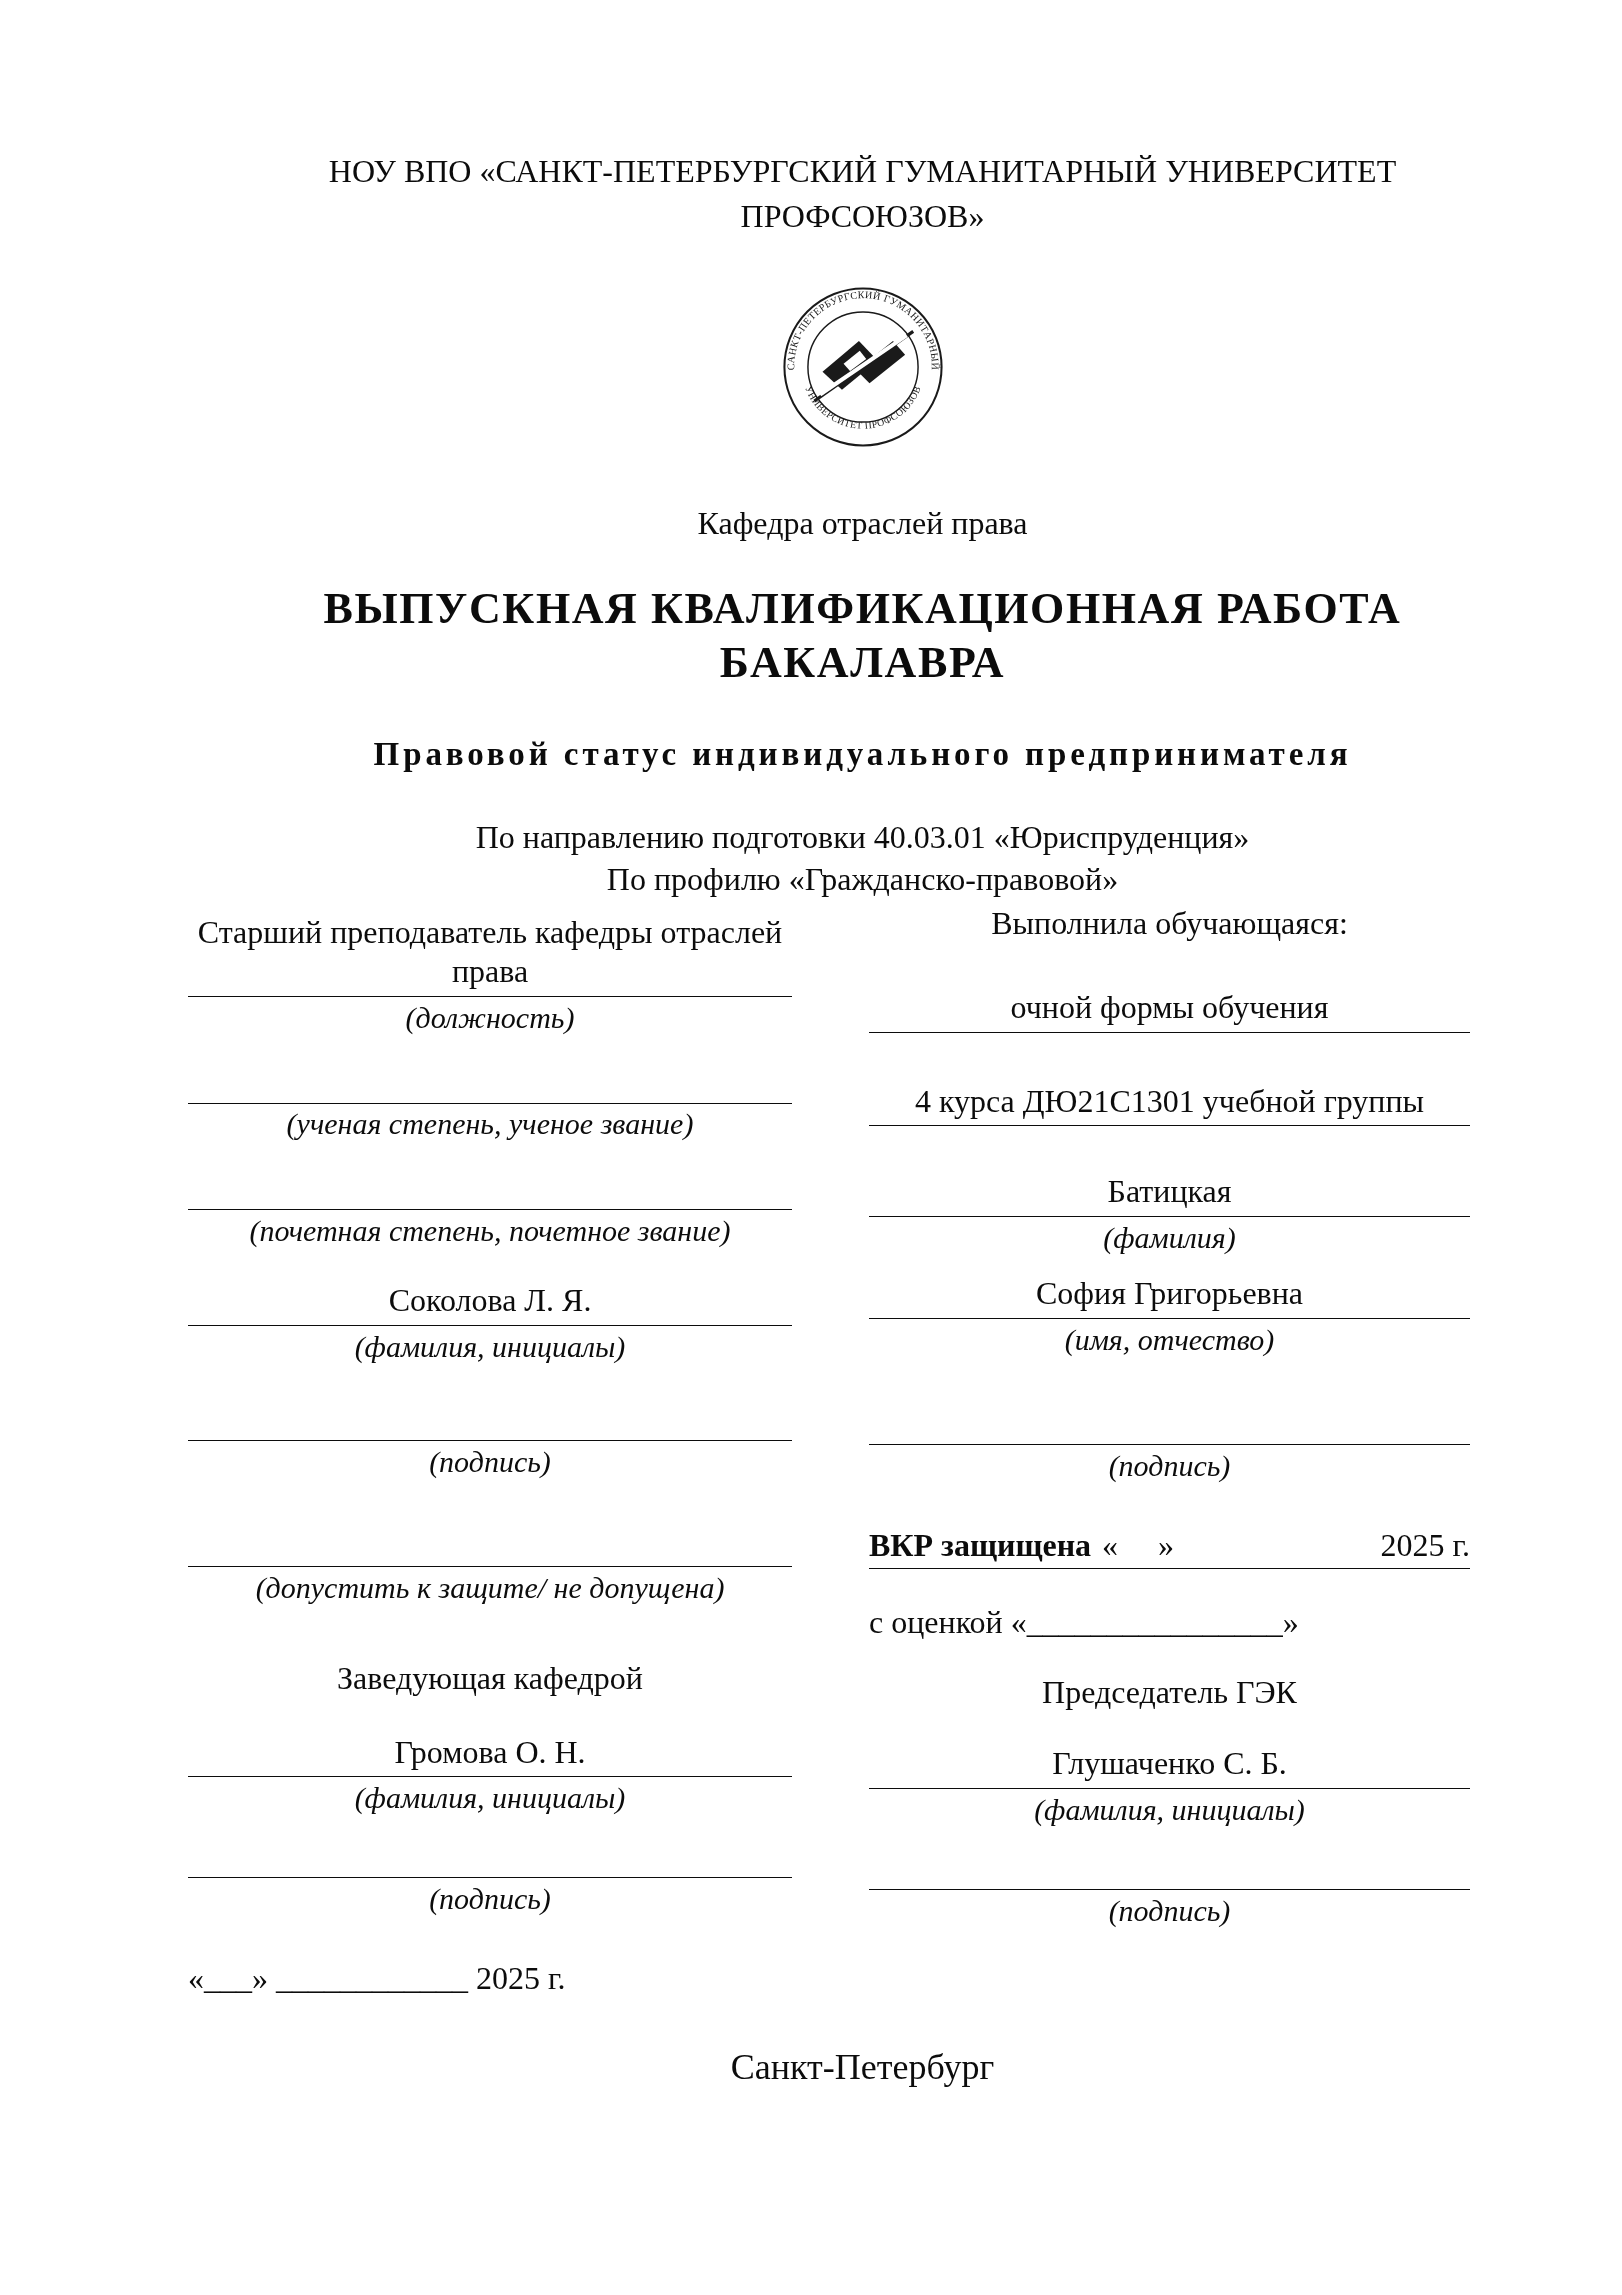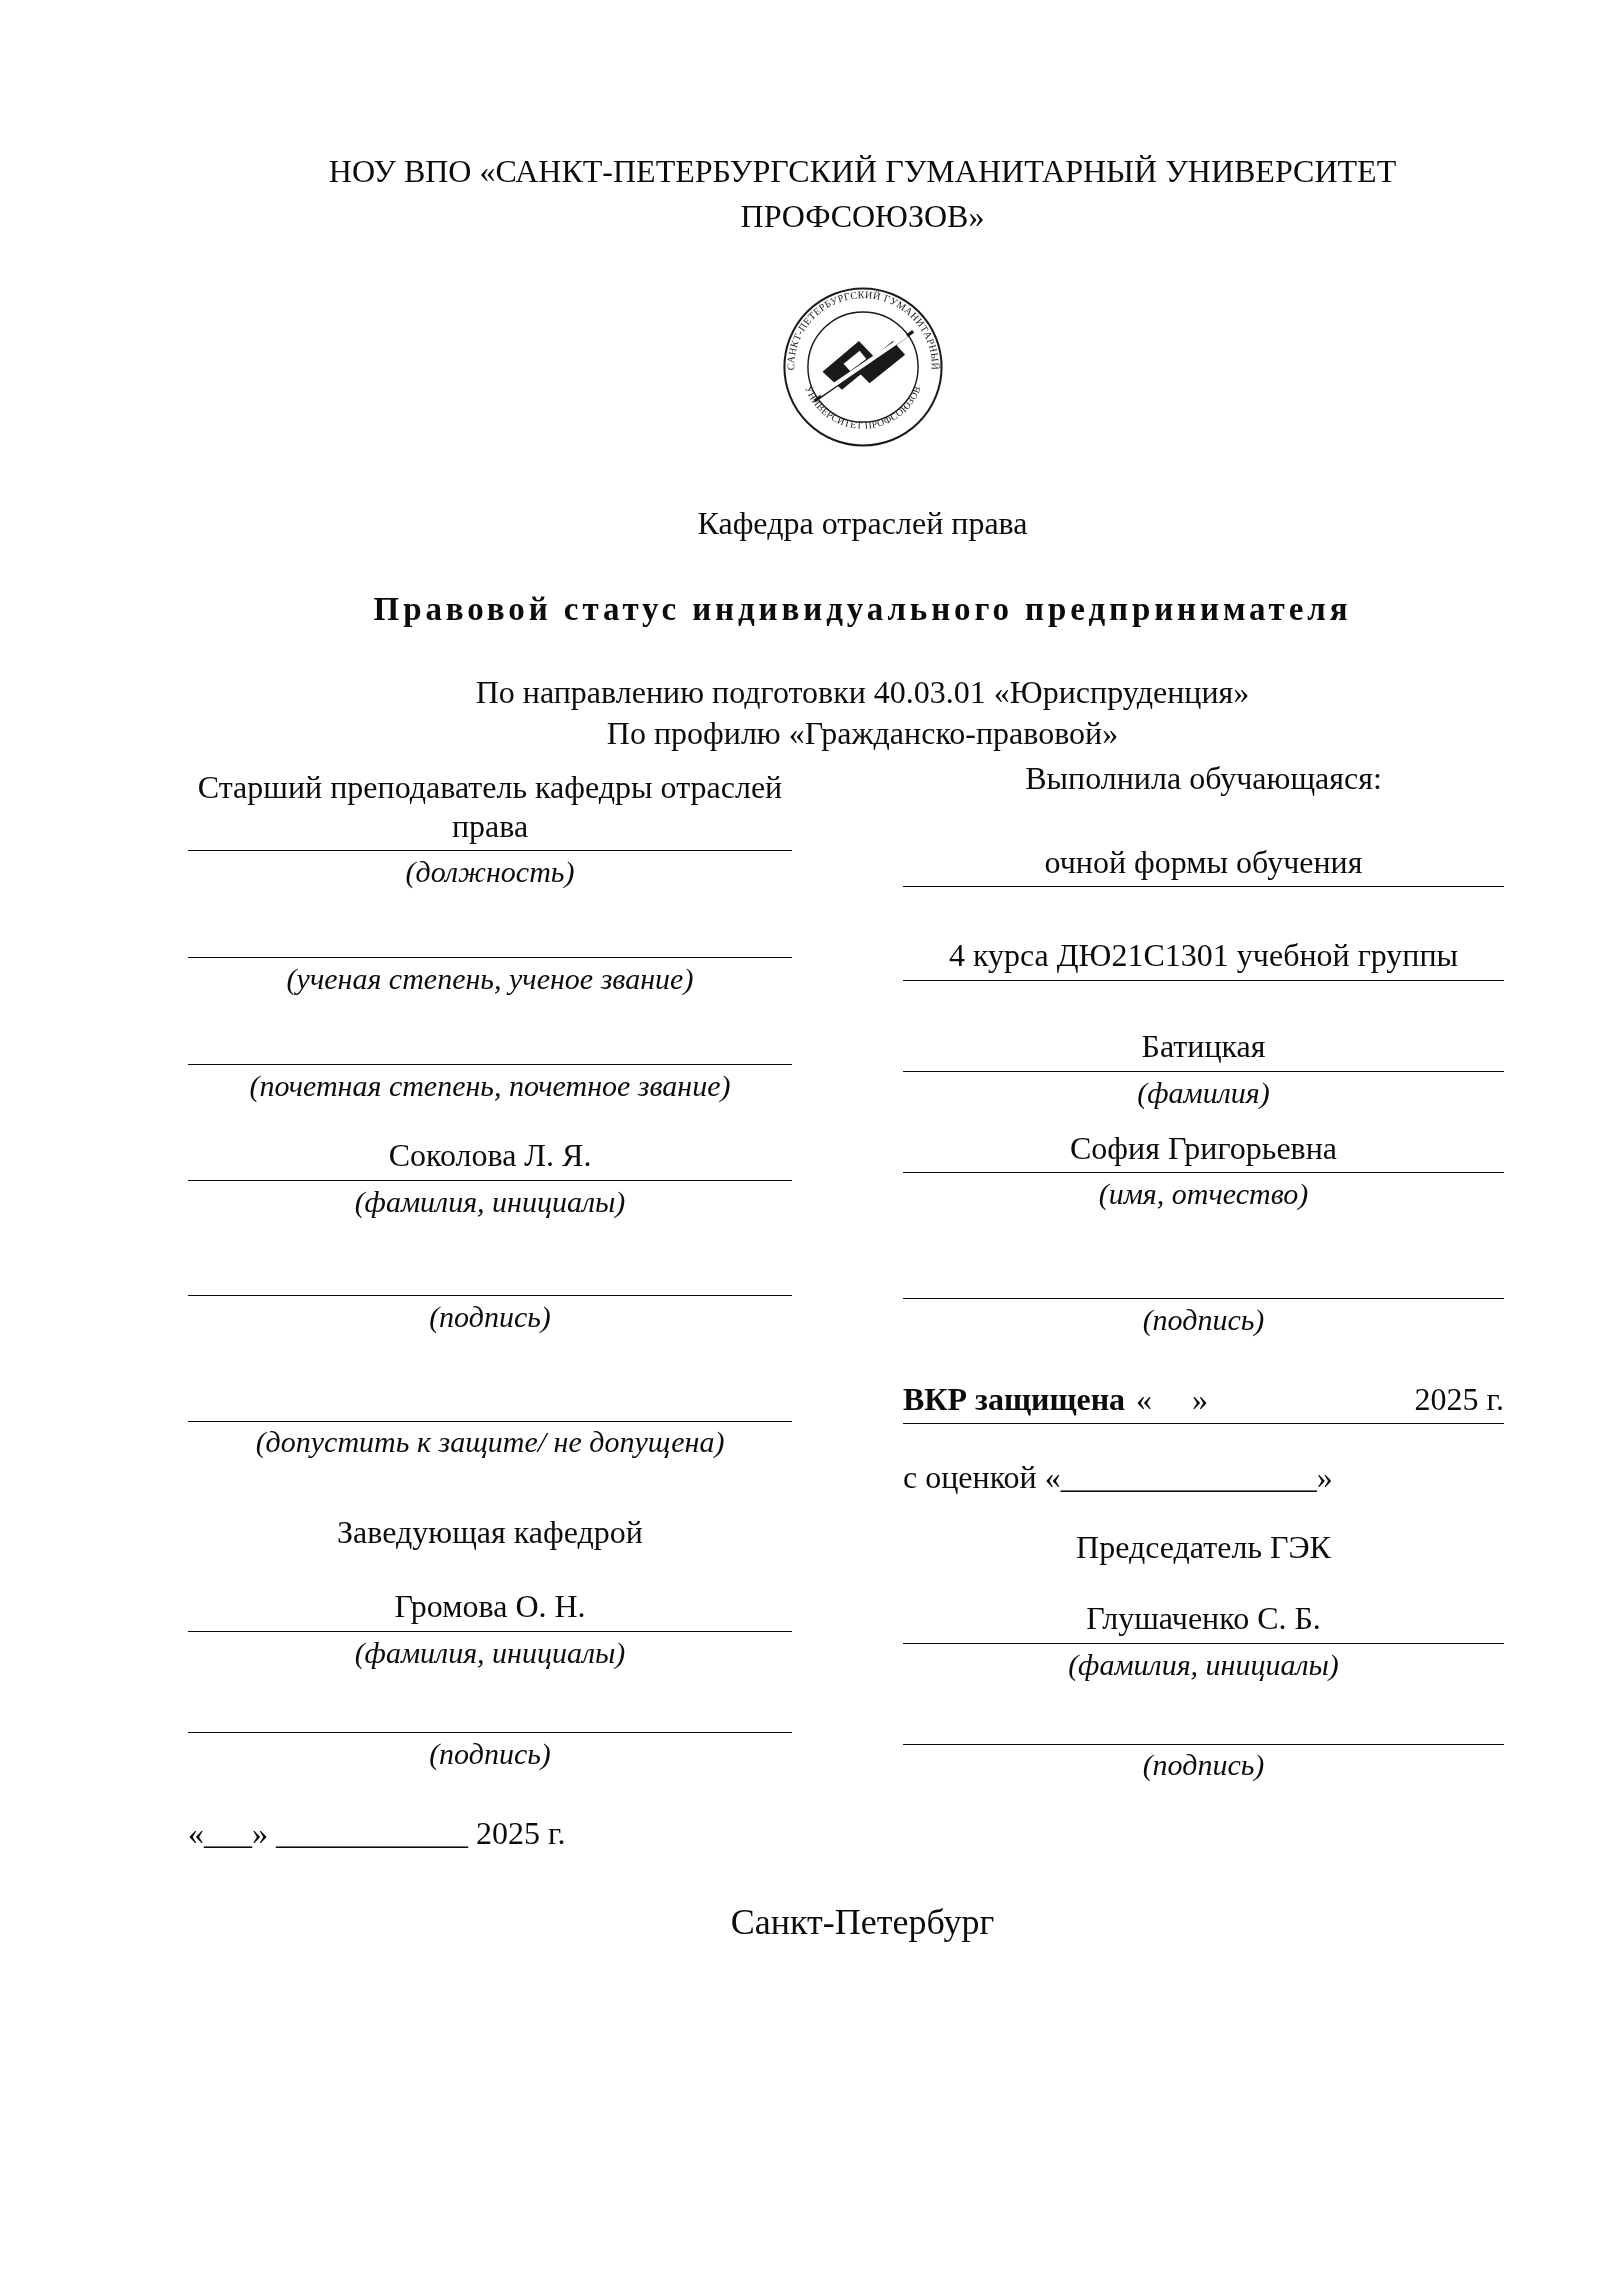--- a/index.html
+++ b/index.html
@@ -42,21 +42,21 @@
   .direction-block { margin-top:44px; font-size:32px; line-height:1.3; text-align:center; }
 
   .supervisor-header {
     margin-top:39px;
     font-size:32px; text-align:left; padding-left:22px;
   }
 
   .columns {
     display:grid;
     grid-template-columns:604px 601px;
-    column-gap:111px;
+    column-gap:77px;
     margin-top:0;
     align-items:start;
   }
 
   .field { text-align:center; }
   .field-value {
     font-size:32px; line-height:1.22;
     border-bottom:1.6px solid #0c0c0c;
     padding:0 6.3px 4.7px 6.3px;
     min-height:44px;
@@ -132,20 +132,21 @@
         <line x1="47" y1="134" x2="154" y2="61" stroke="#ffffff" stroke-width="5"></line>
         <polygon points="76,96 96,80 104,90 84,105" fill="#ffffff"></polygon>
       </g>
     </svg>
   </div>
 
   <div class="faculty-block">
     <div>Кафедра отраслей права</div>
   </div>
 
+  <div class="work-type">ВЫПУСКНАЯ КВАЛИФИКАЦИОННАЯ РАБОТА БАКАЛАВРА</div>
 
   <div class="thesis-title">Правовой статус индивидуального предпринимателя</div>
 
   <div class="direction-block">
     <div>По направлению подготовки 40.03.01 «Юриспруденция»</div>
     <div>По профилю «Гражданско-правовой»</div>
   </div>
 
 
   <div class="columns">

